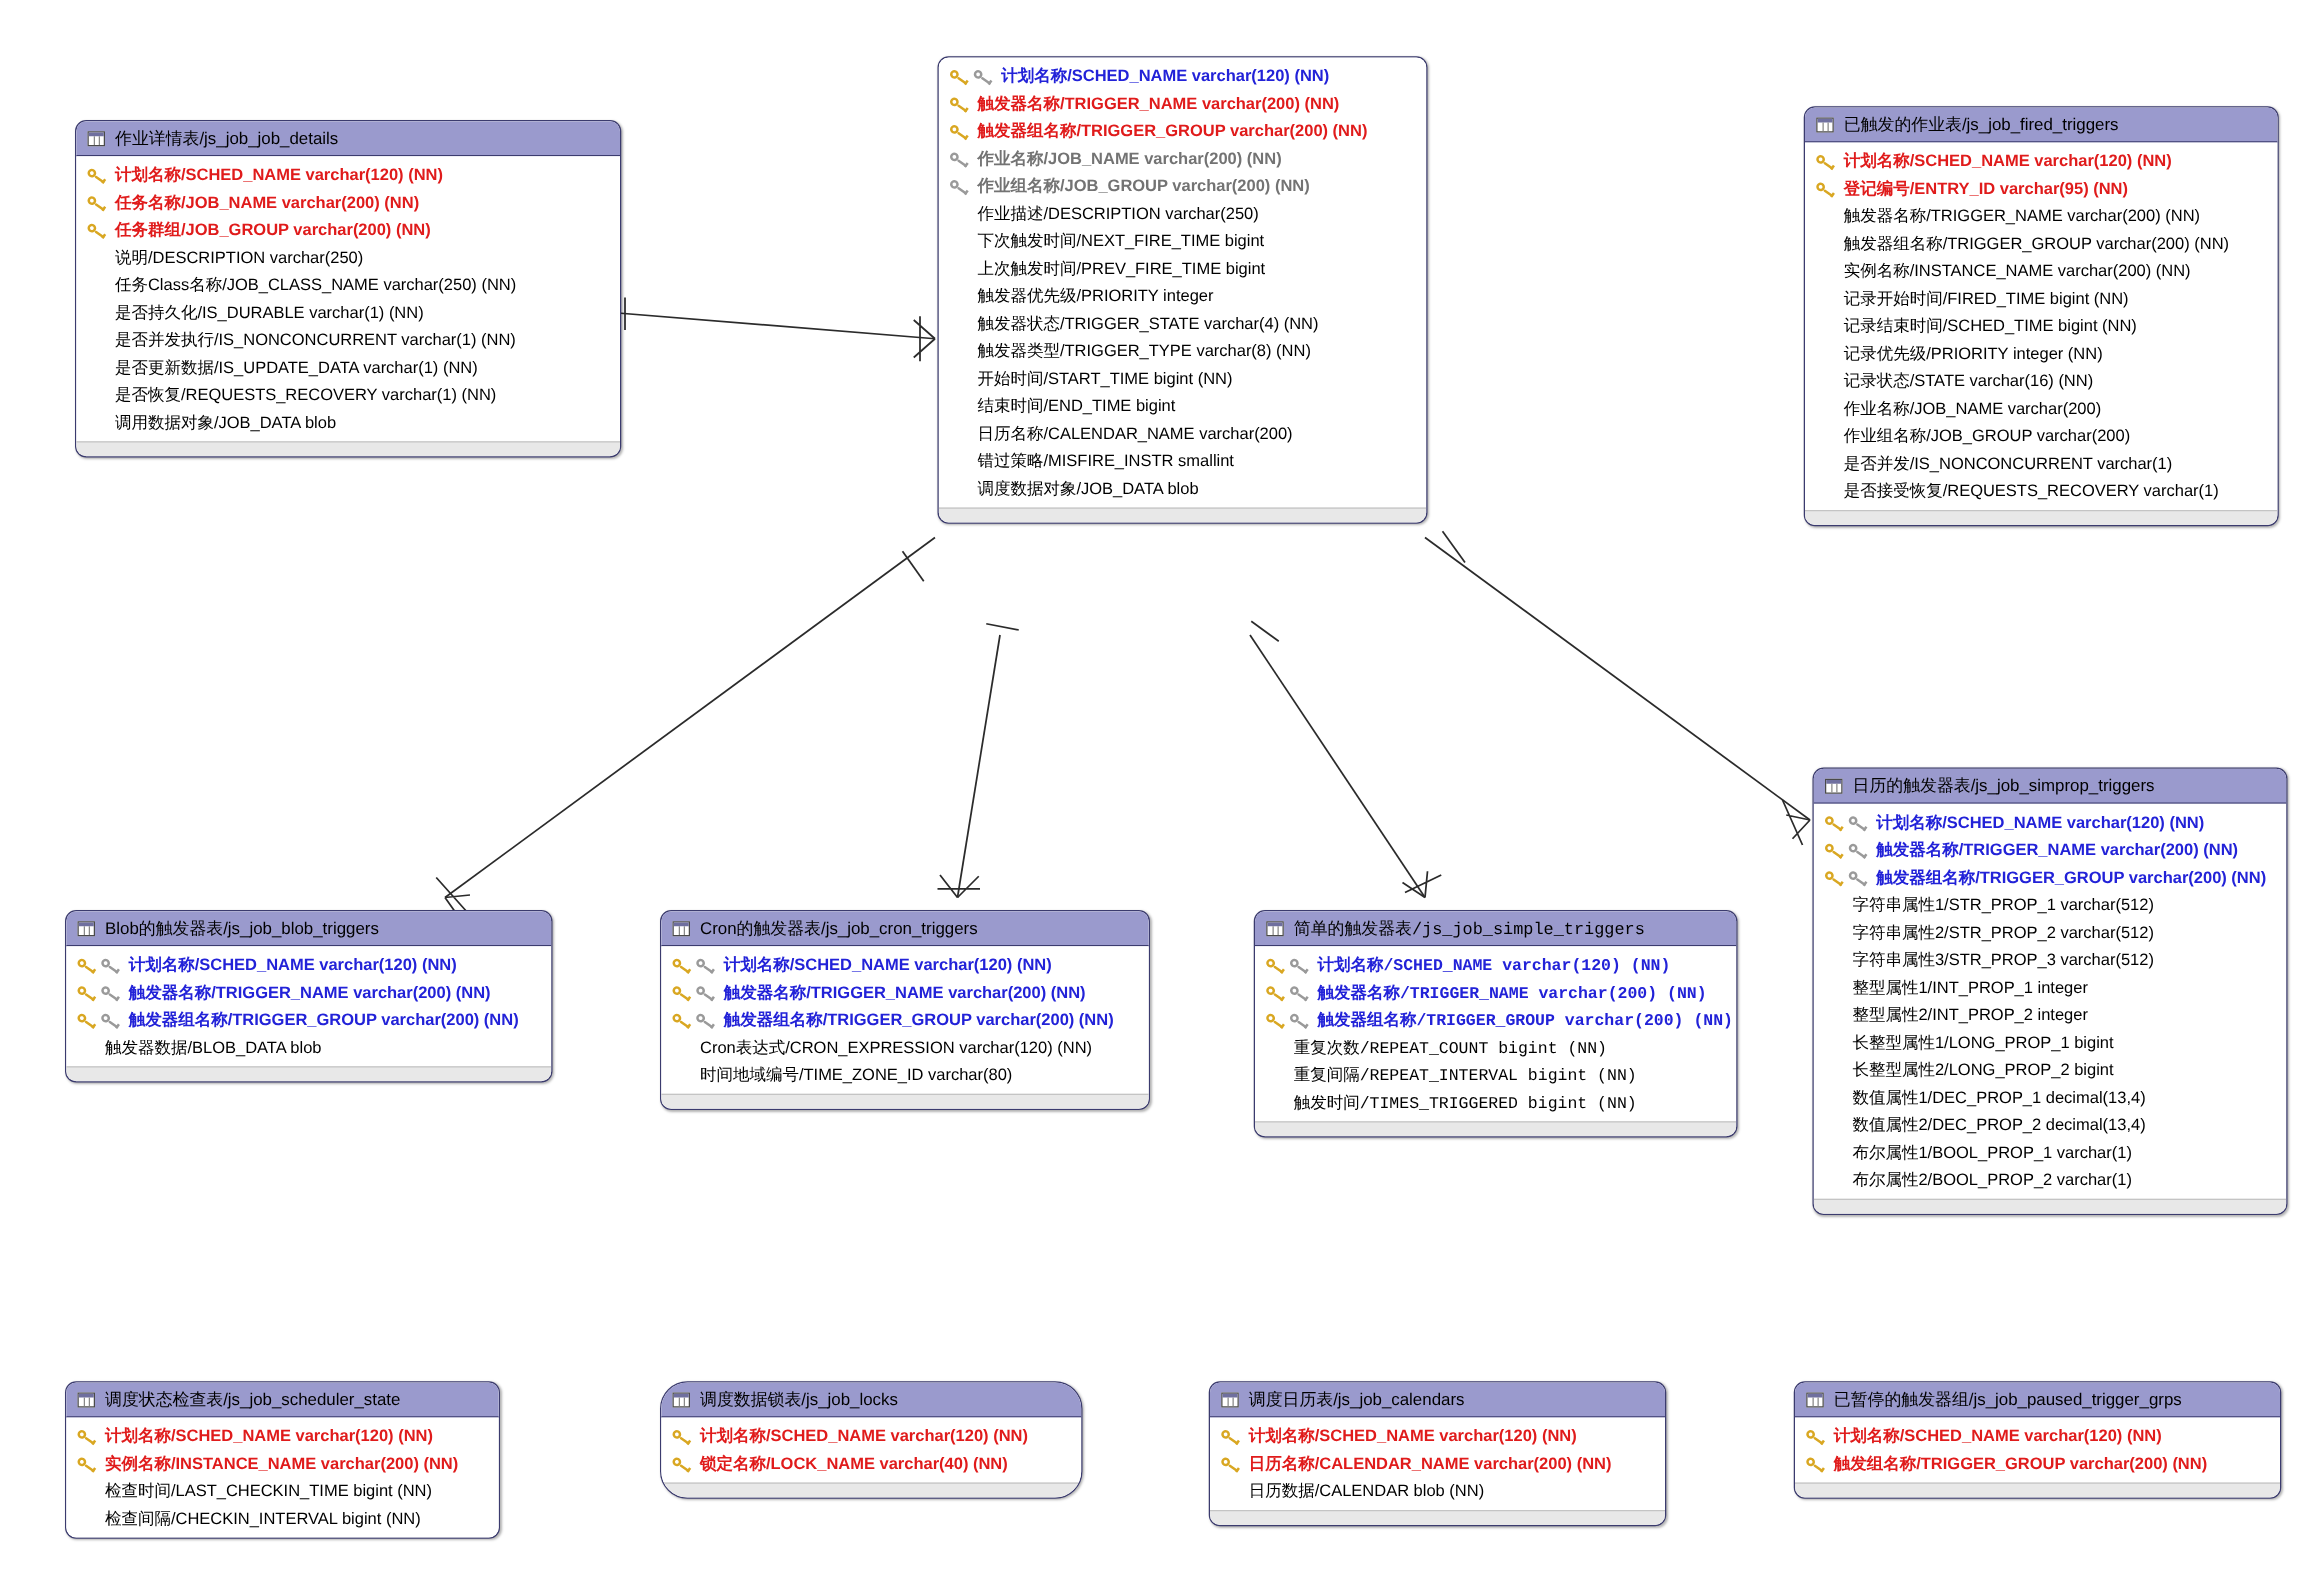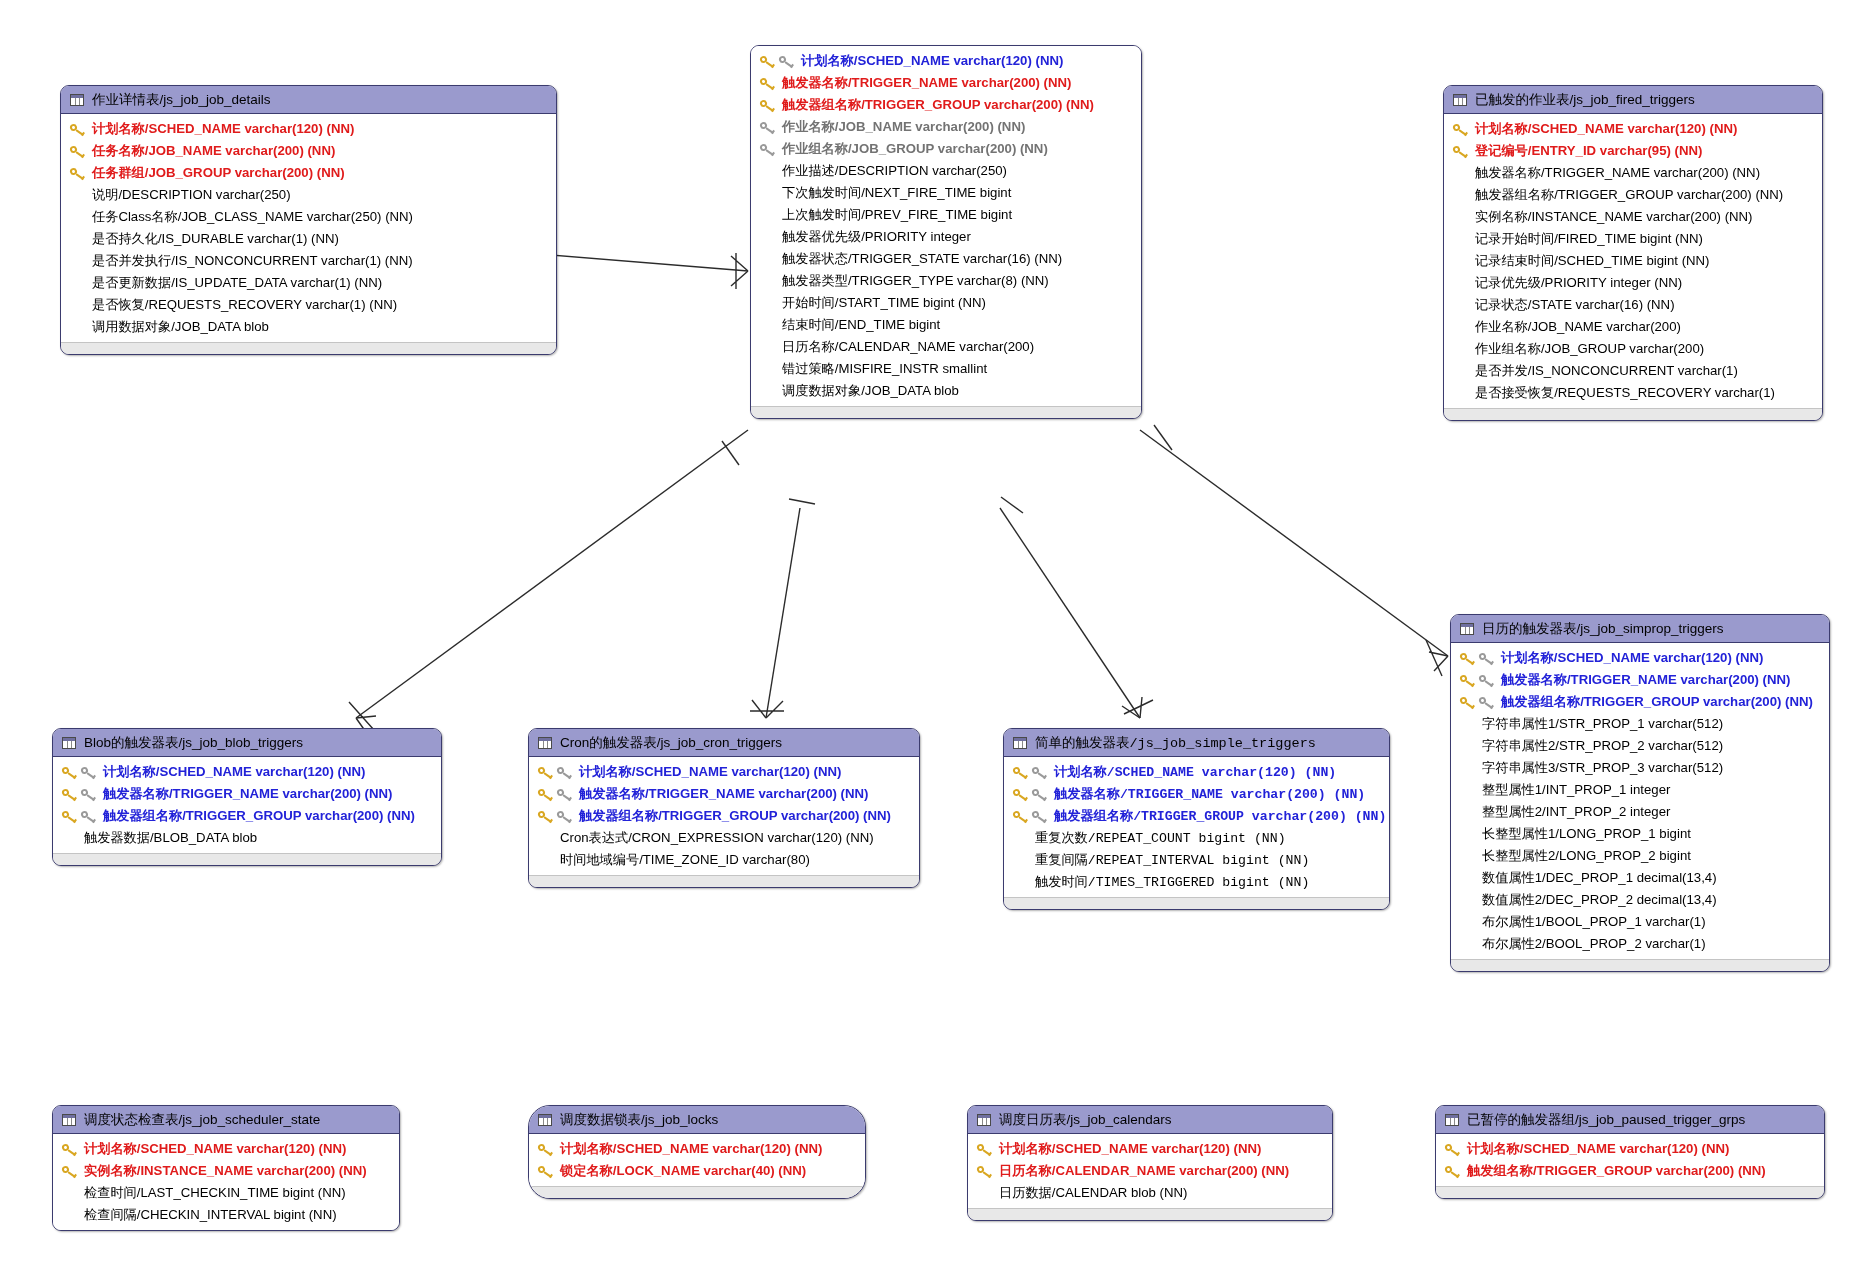--- a/index.html
+++ b/index.html
@@ -170,21 +170,21 @@
       <g>
         <line x1="1140" y1="430" x2="1448" y2="656"></line>
         <path d="M1448,656 L1429,652 M1448,656 L1434,671 M1426,640 L1442,676"></path>
         <path d="M1154,425 L1172,450"></path>
       </g>
 
     </g>
   </svg>
 
   <div id="entity-layer">
-      <div class="entity" style="left: 60px; top: 85px; width: 497px;">
+      <div class="entity" style="left: 60px; top: 96px; width: 437px;">
         <div class="ent-header">
           <span class="tbl-icon"></span>
           <span class="ent-title">作业详情表/js_job_job_details</span>
         </div>
         <div class="ent-body">
           <div class="attr">
             <span class="keyslot">
               <span class="key gold">
                 <span class="bow"></span>
                 <span class="shaft"></span>
@@ -312,21 +312,21 @@
           <div class="attr">
             <span class="keyslot"></span>
             <span class="attr-text plain">上次触发时间/PREV_FIRE_TIME bigint</span>
           </div>
           <div class="attr">
             <span class="keyslot"></span>
             <span class="attr-text plain">触发器优先级/PRIORITY integer</span>
           </div>
           <div class="attr">
             <span class="keyslot"></span>
-            <span class="attr-text plain">触发器状态/TRIGGER_STATE varchar(16) (NN)</span>
+            <span class="attr-text plain">触发器状态/TRIGGER_STATE varchar(4) (NN)</span>
           </div>
           <div class="attr">
             <span class="keyslot"></span>
             <span class="attr-text plain">触发器类型/TRIGGER_TYPE varchar(8) (NN)</span>
           </div>
           <div class="attr">
             <span class="keyslot"></span>
             <span class="attr-text plain">开始时间/START_TIME bigint (NN)</span>
           </div>
           <div class="attr">

